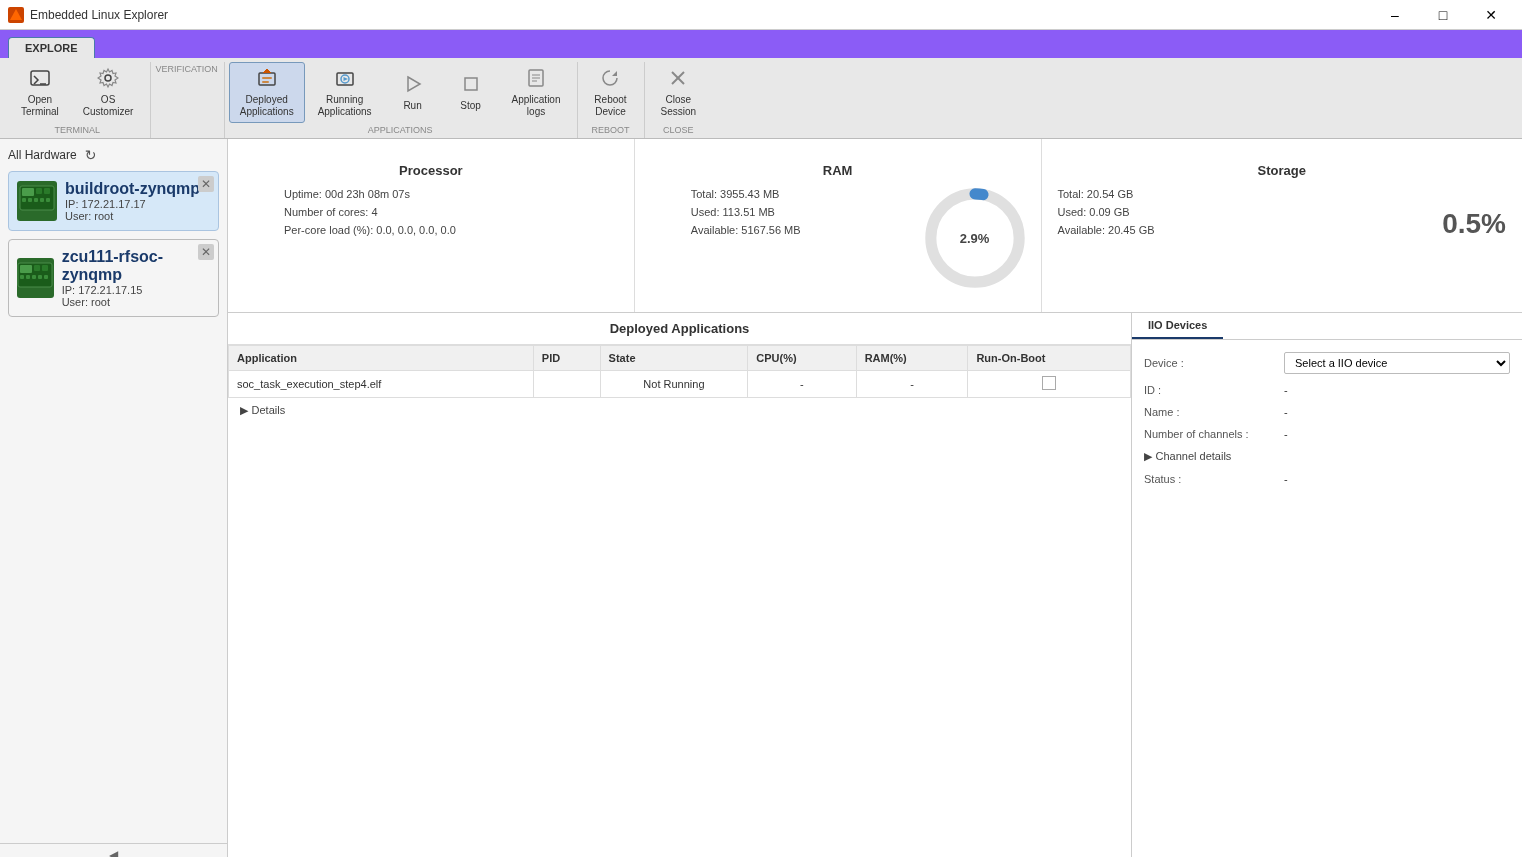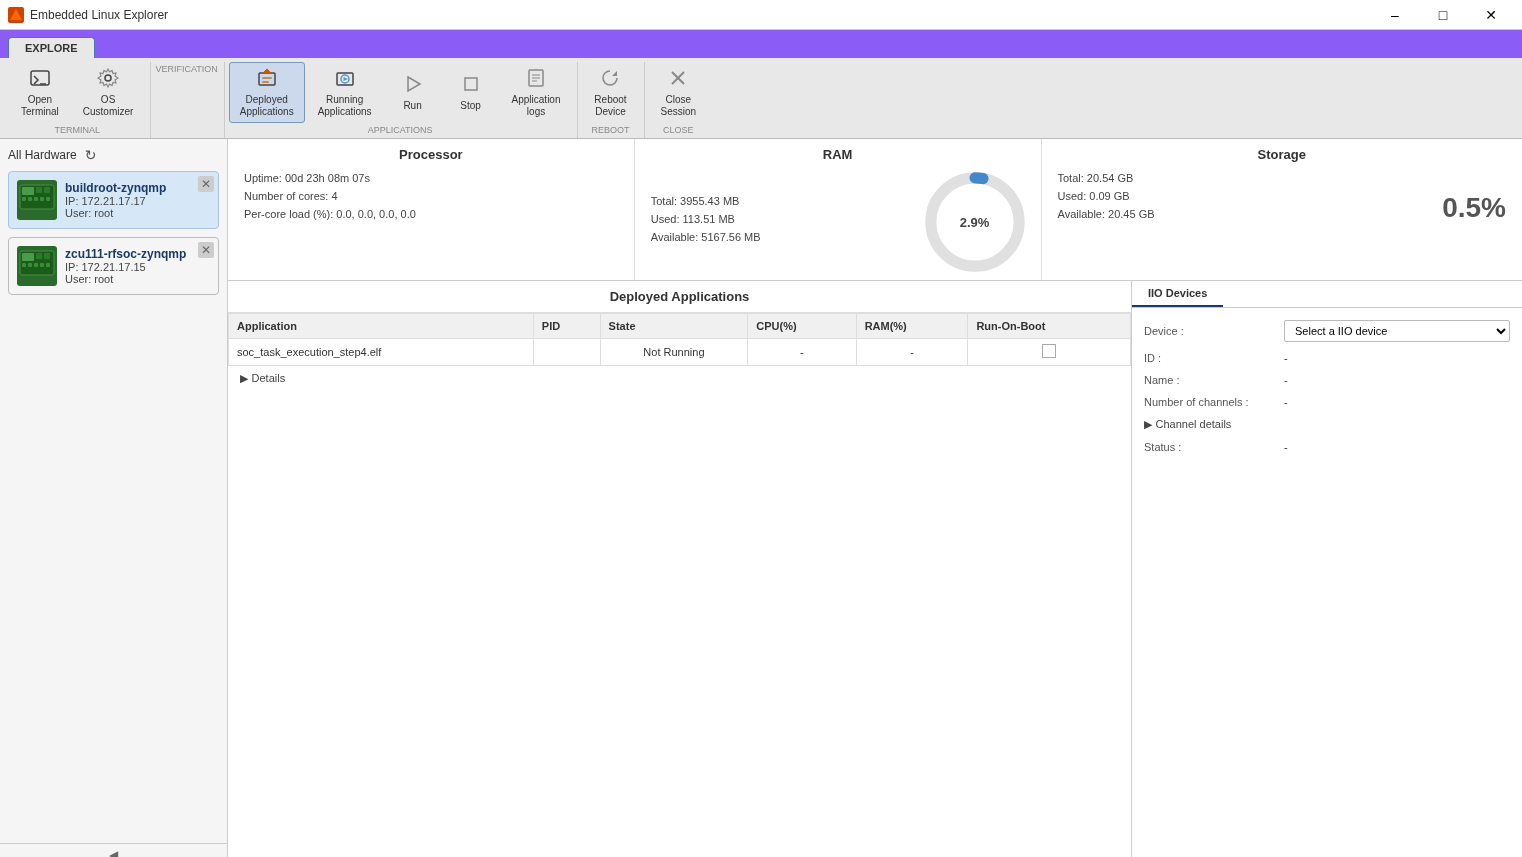--- a/index.html
+++ b/index.html
@@ -103,44 +103,44 @@
       color: #666;
       display: flex;
       align-items: center;
       justify-content: center;
       background: #ccc;
       border-radius: 2px;
     }
     .device-card .device-inner { display: flex; gap: 8px; align-items: center; }
     .device-card .device-img { width: 40px; height: 40px; background: #2a6a2a; border-radius: 3px; display: flex; align-items: center; justify-content: center; }
     .device-img svg { width: 36px; height: 36px; }
-    .device-info .name { font-size: 12px; font-weight: bold; color: #1a3a6a; }
+    .device-info .name { font-size: 16px; font-weight: bold; color: #1a3a6a; }
     .device-info .ip { font-size: 11px; color: #444; }
     .device-info .user { font-size: 11px; color: #444; }
 
     
     .main-content {
       flex: 1;
       display: flex;
       flex-direction: column;
       overflow: hidden;
     }
     .metrics-row {
       display: flex;
       border-bottom: 1px solid #ccc;
       background: #fff;
     }
     .metric-panel {
       flex: 1;
       border-right: 1px solid #ddd;
-      padding: 8px 16px;
+      padding: 24px 16px;
     }
     .metric-panel:last-child { border-right: none; }
     .metric-panel h3 { font-size: 13px; font-weight: bold; text-align: center; margin-bottom: 10px; color: #333; }
-    .metric-panel-inner { display: flex; align-items: center; gap: 16px; }
+    .metric-panel-inner { display: flex; align-items: flex-start; gap: 16px; margin-left: 40px; }
     .metric-stats { flex: 1; }
     .metric-stat { font-size: 11px; color: #444; margin-bottom: 6px; }
     .donut-container { position: relative; width: 100px; height: 100px; }
     .donut-label {
       position: absolute;
       top: 50%; left: 50%;
       transform: translate(-50%, -50%);
       font-size: 13px;
       font-weight: bold;
       color: #444;

